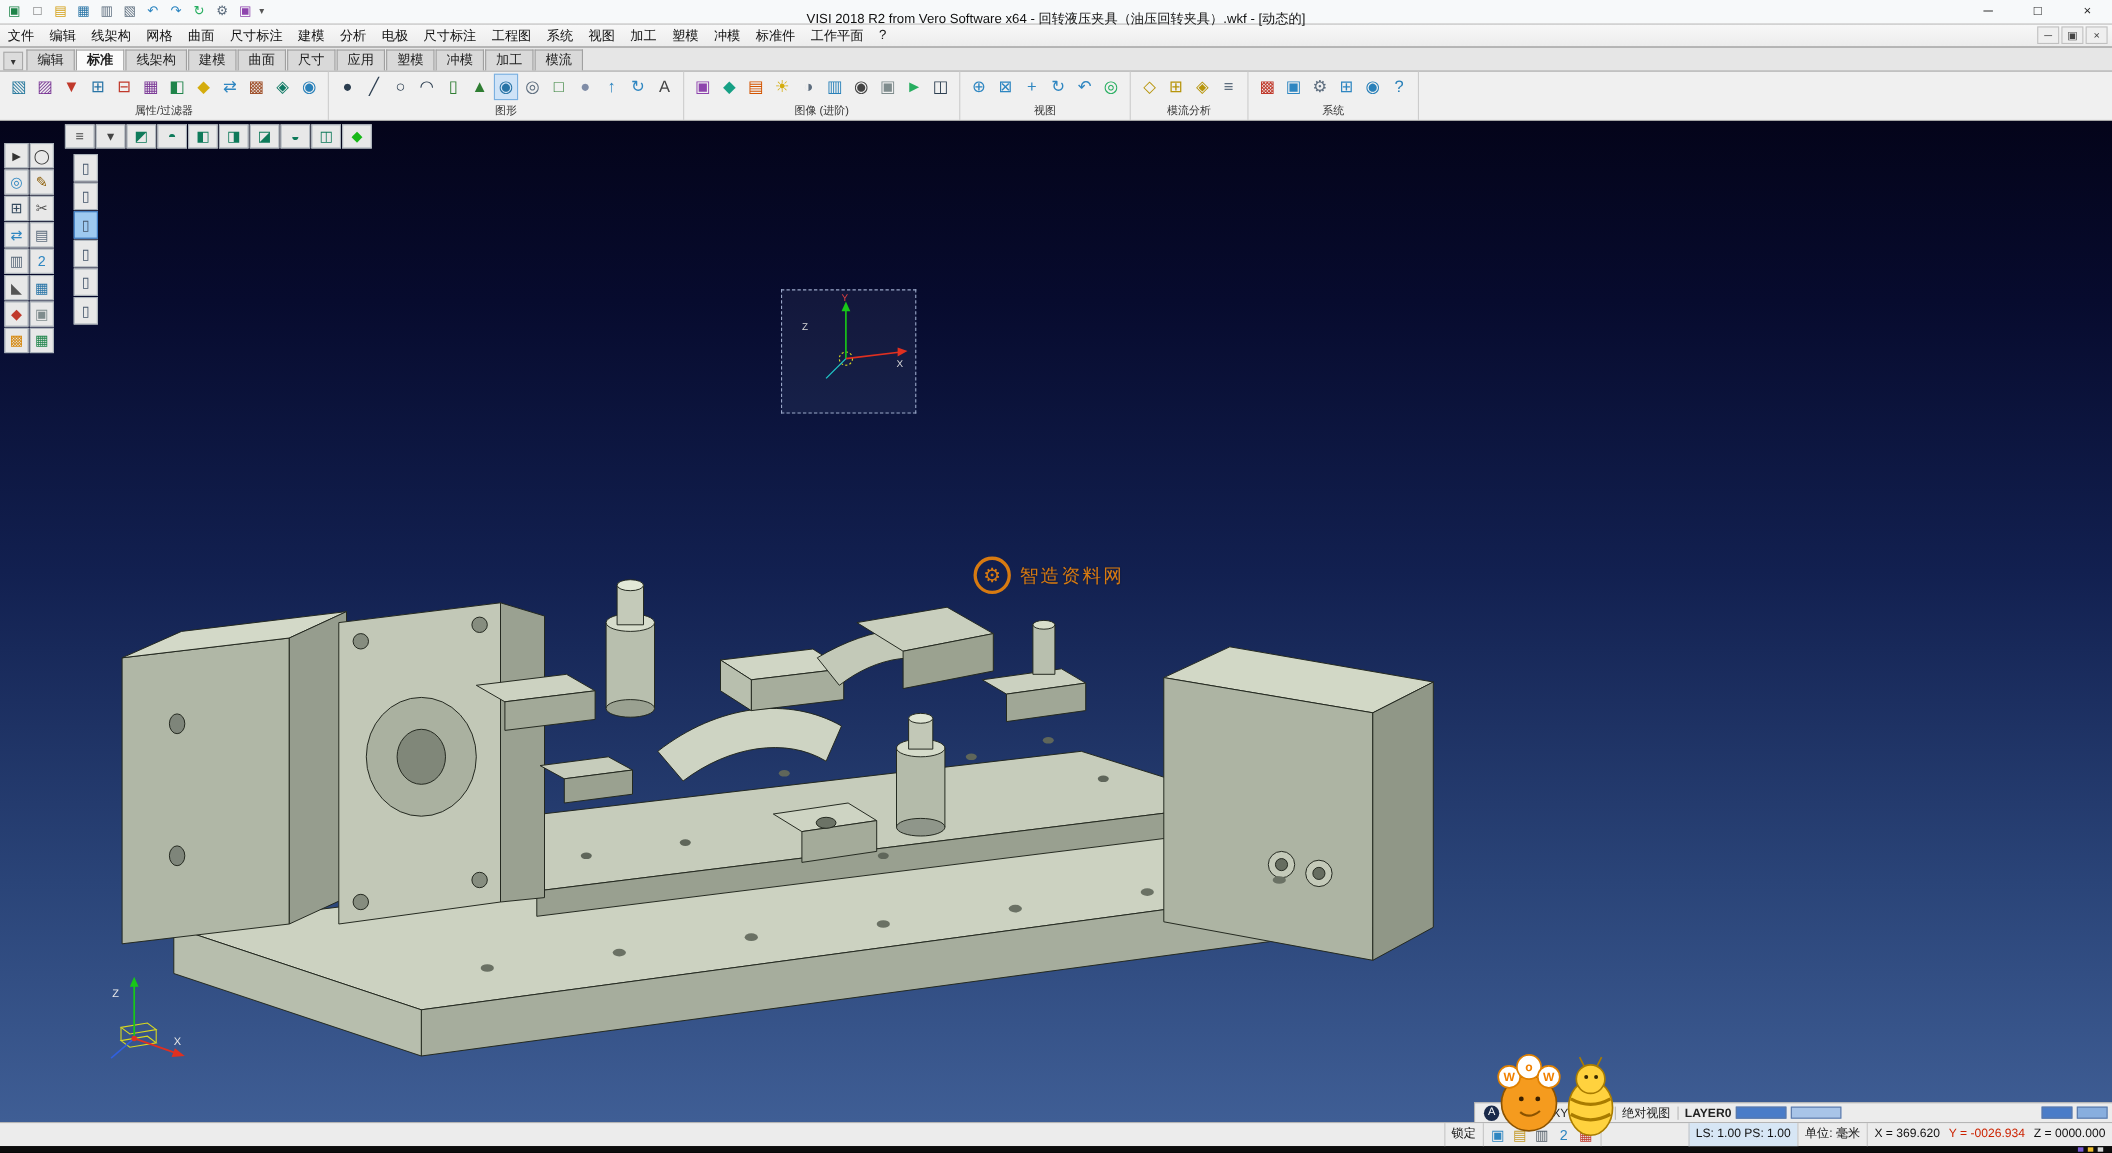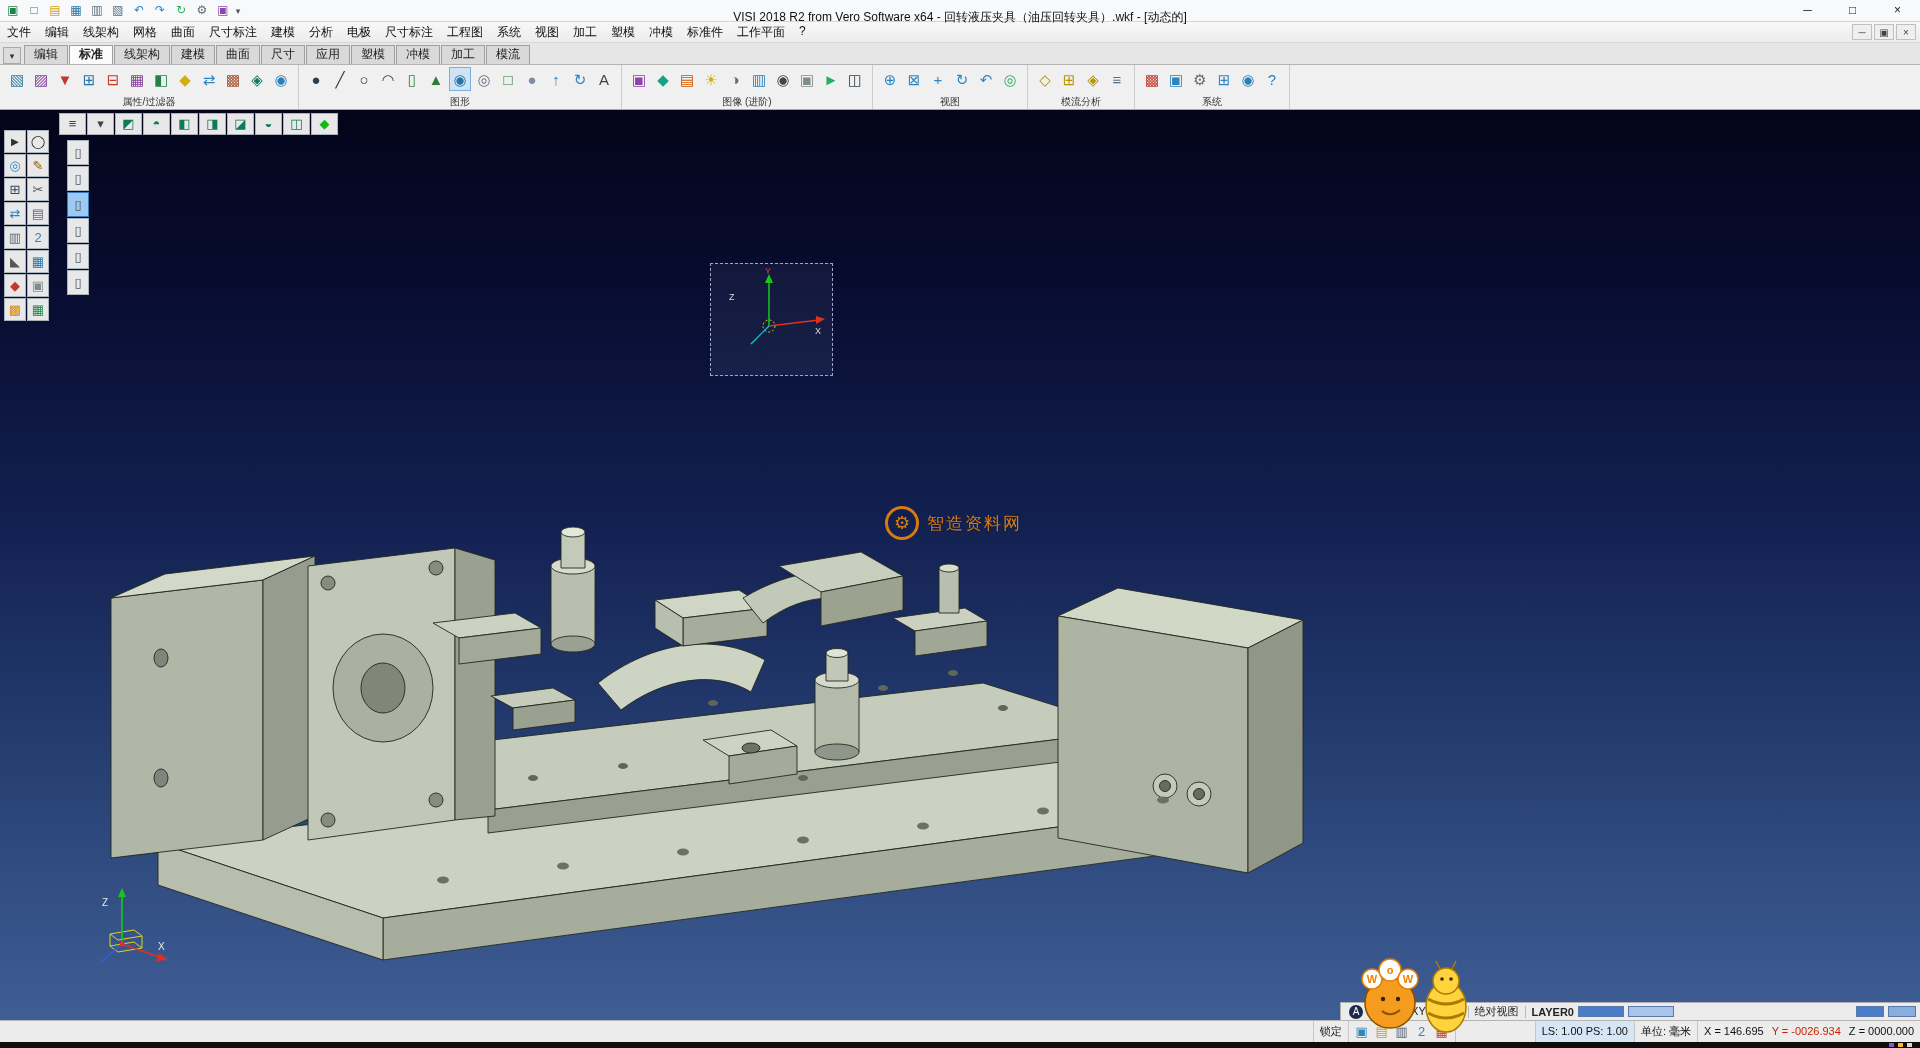--- a/index.html
+++ b/index.html
@@ -483,21 +483,21 @@
   <div class="sb-icon" style="color: rgb(46, 134, 193);">▣</div>
       <div class="sb-icon" style="color: rgb(196, 154, 42);">▤</div>
       <div class="sb-icon" style="color: rgb(85, 96, 106);">▥</div>
       <div class="sb-icon" style="color: rgb(46, 134, 193);">2</div>
       <div class="sb-icon" style="color: rgb(192, 57, 43);">▦</div>
     </div>
   <div class="sb-gap"></div>
   <div class="sb-cell sb-scale">LS: 1.00 PS: 1.00</div>
   <div class="sb-cell">单位: 毫米</div>
   <div class="sb-cell">
-    <span>X = 146.695</span><span class="coord-sp"></span><span class="coord-y">Y = -0026.934</span><span class="coord-sp"></span><span>Z = 0000.000</span>
+    <span>X = 369.620</span><span class="coord-sp"></span><span class="coord-y">Y = -0026.934</span><span class="coord-sp"></span><span>Z = 0000.000</span>
   </div>
 </div>
 
 <div class="taskbar">
   <span class="tray-dot" style="background:#7a5cd6"></span>
   <span class="tray-dot" style="background:#f0c030"></span>
   <span class="tray-dot" style="background:#d8d8d8"></span>
 </div>
 
 </body></html>

